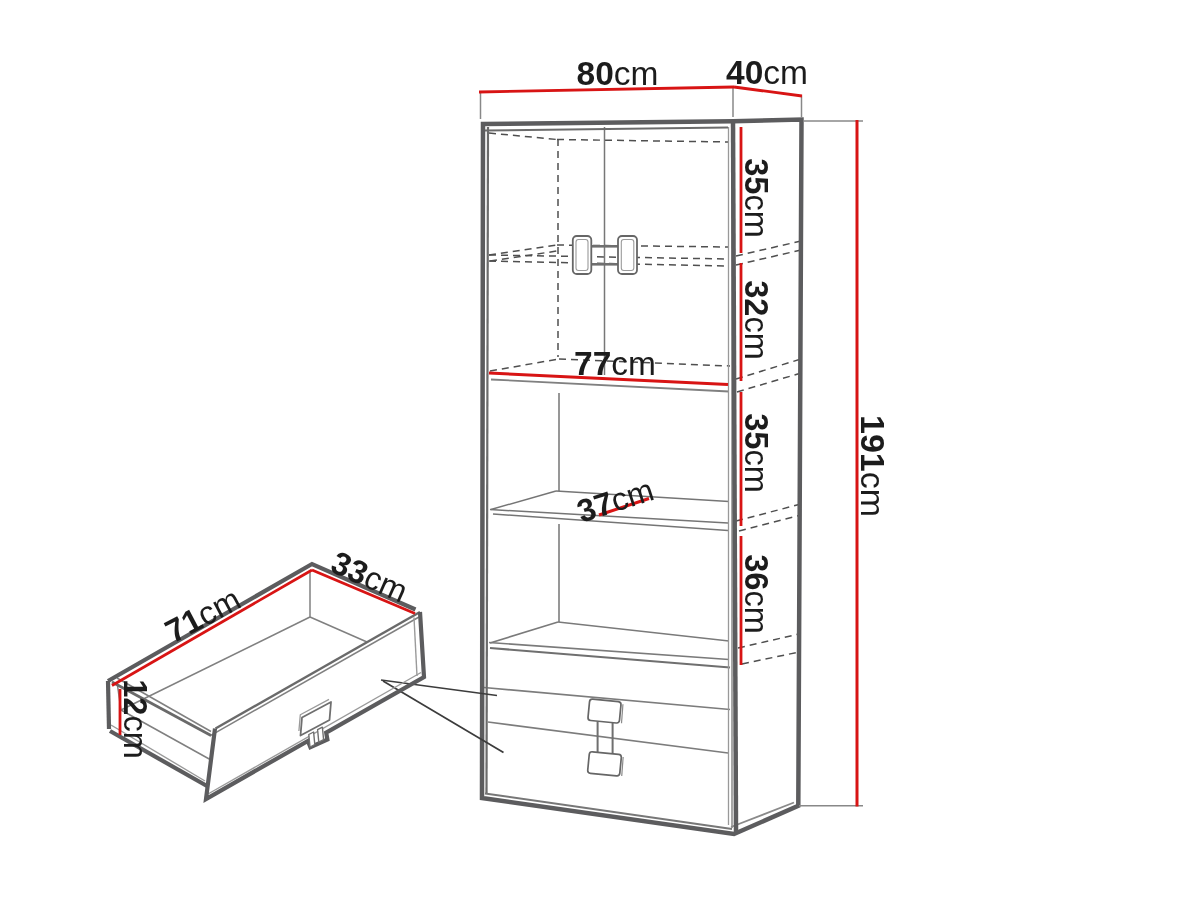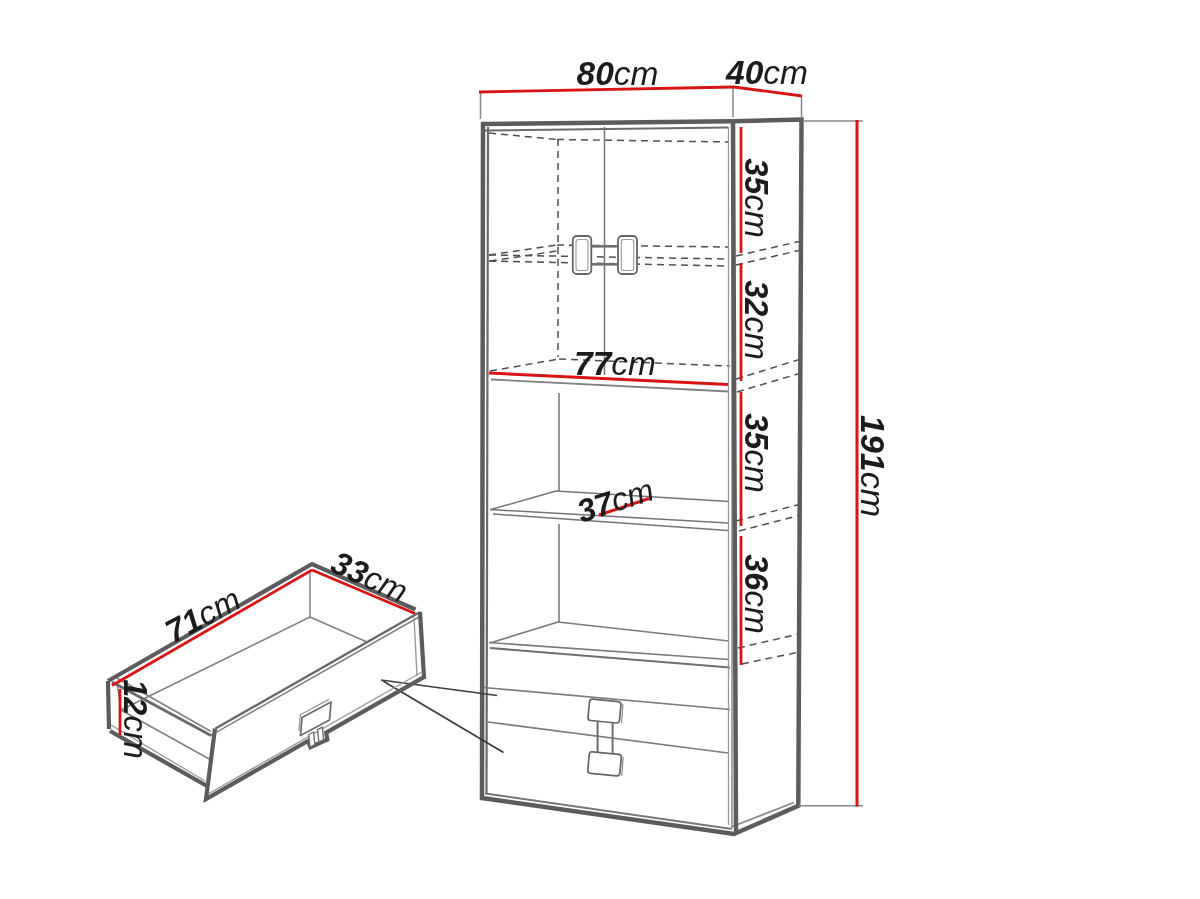--- a/index.html
+++ b/index.html
@@ -1,16 +1,16 @@
 <!DOCTYPE html>
 <html><head>
 <meta charset="utf-8">
 <style>
   html,body{margin:0;padding:0;background:#ffffff;}
-  .page{position:relative;width:1200px;height:899px;background:#7dd3fc;overflow:hidden;font-style:italic;}
+  .page{position:relative;width:1200px;height:899px;background:#7dd3fc;overflow:hidden;}
   svg{position:absolute;left:0;top:0;}
   text{font-family:"Liberation Sans",sans-serif;fill:#1c1c1c;}
   .b{font-weight:bold;}
 </style>
 </head>
 <body>
 <div class="page">
 <svg width="1200" height="899" viewBox="0 0 1200 899">
 
   <rect x="0" y="0" width="1200" height="899" fill="#ffffff"></rect>

